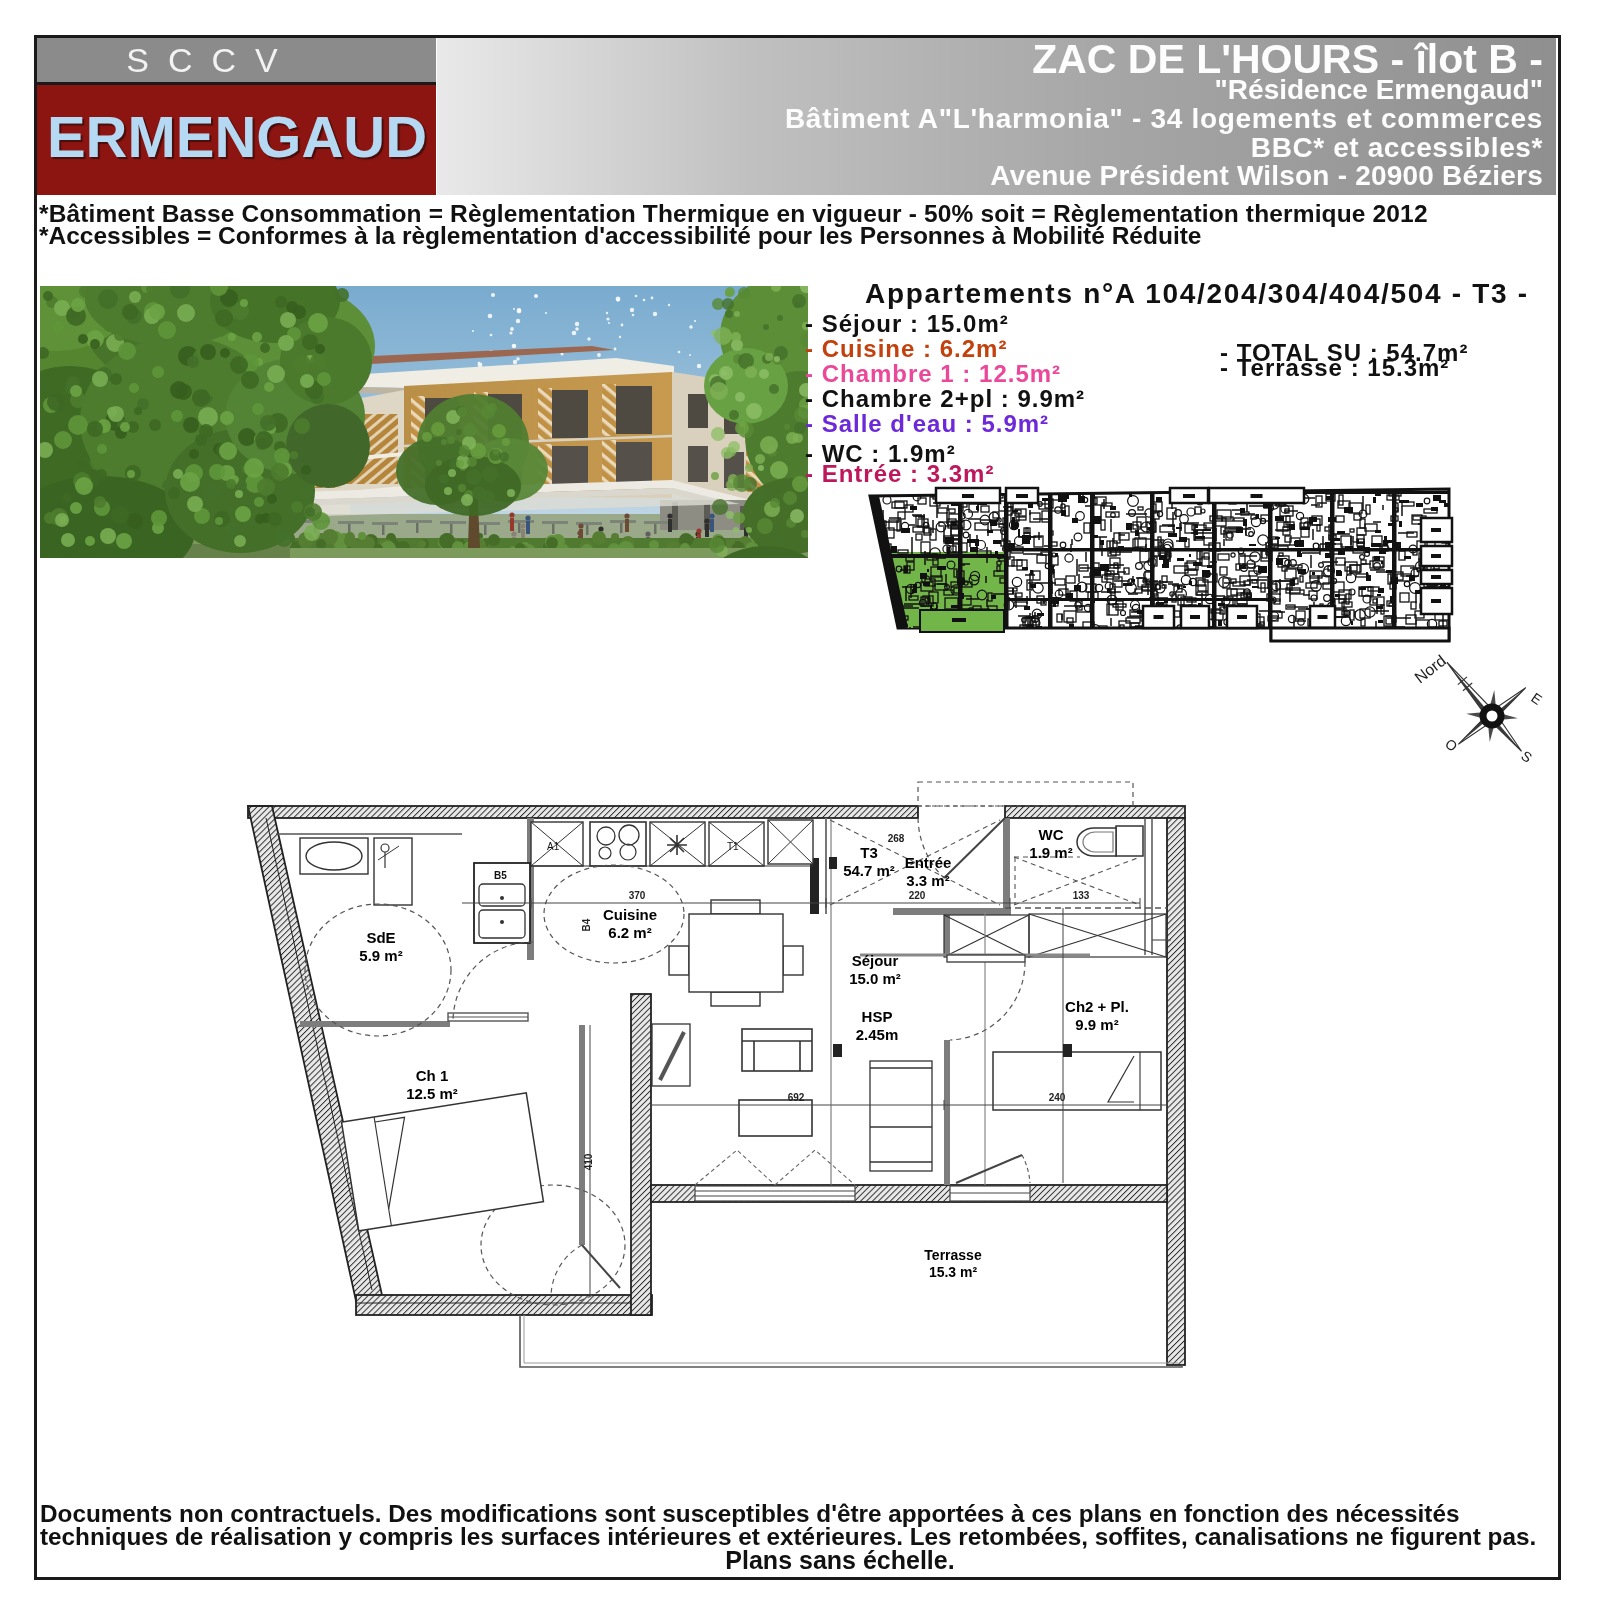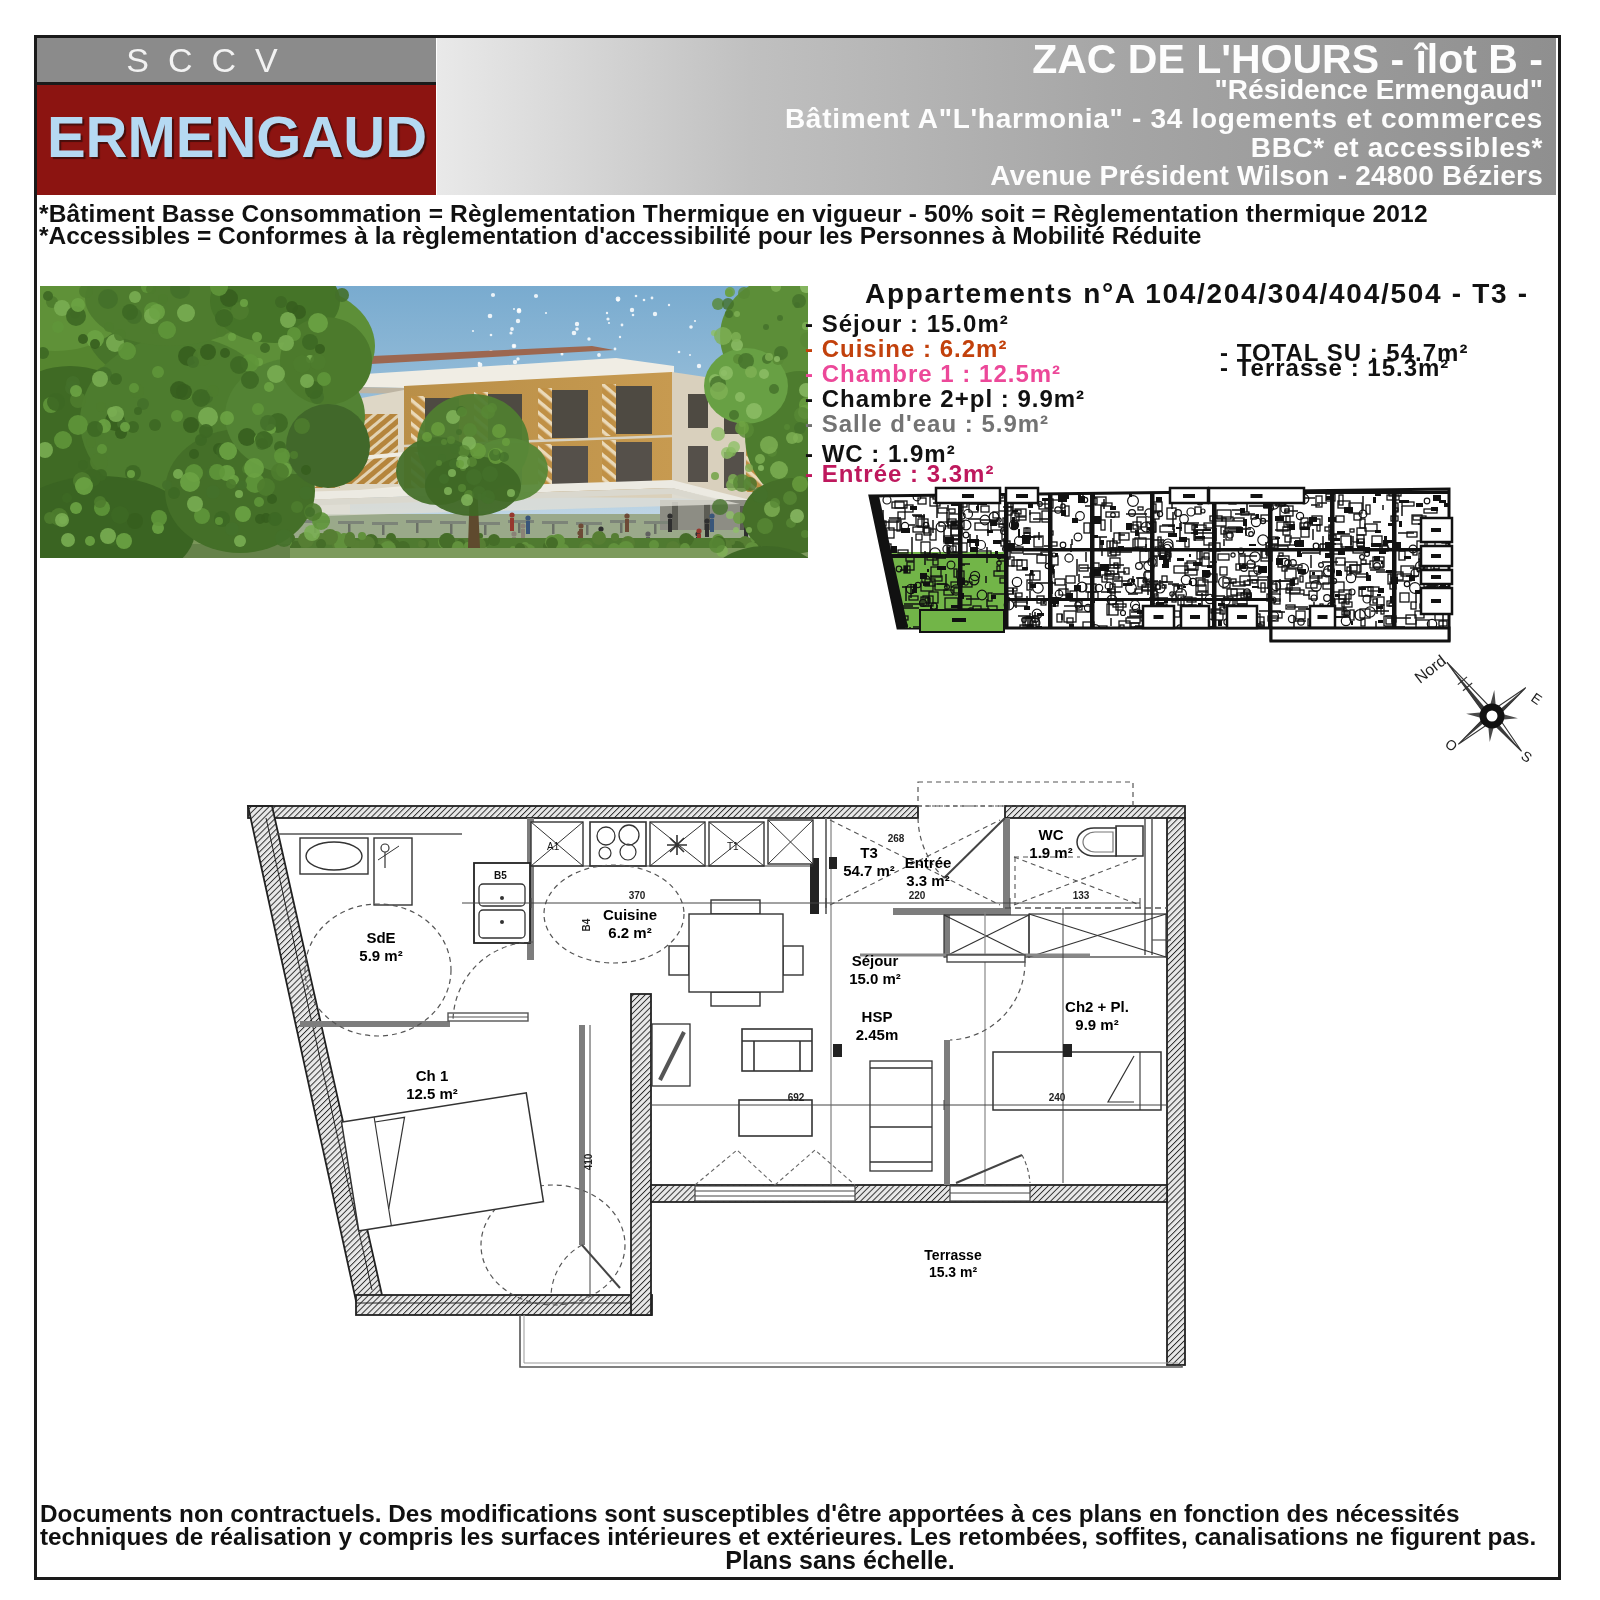--- a/index.html
+++ b/index.html
@@ -11,21 +11,21 @@
 <div class="abs" style="left:34px;top:35px;width:1521px;height:1539px;border:3px solid #1a1a1a;"></div>
 <div class="abs" style="left:437px;top:38px;width:1119px;height:157px;background:linear-gradient(90deg,#e9e9e9 0%,#c0c0c0 28%,#a6a6a6 60%,#8f8f8f 100%);"></div>
 <div class="abs" style="left:37px;top:38px;width:399px;height:44px;background:#8b8b8b;border-bottom:3px solid #1a1a1a;"></div>
 <div class="abs" style="left:37px;top:41px;width:330px;text-align:center;font-size:34px;letter-spacing:19px;text-indent:19px;color:#f2f2f2;">SCCV</div>
 <div class="abs" style="left:37px;top:85px;width:399px;height:110px;background:#8c1411;"></div>
 <div class="abs b" style="left:44px;top:103px;width:386px;text-align:center;font-size:58px;color:#b5d9f2;text-shadow:2px 2px 1px #470e0c;">ERMENGAUD</div>
 <div class="abs b" id="h1" style="right:57px;top:36px;font-size:41px;color:#fdfdfd;">ZAC DE L'HOURS - îlot B -</div>
 <div class="abs b" id="h2" style="right:57px;top:74px;font-size:28px;color:#fdfdfd;">"Résidence Ermengaud"</div>
 <div class="abs b" id="h3" style="right:57px;top:103px;font-size:28px;letter-spacing:0.7px;color:#fdfdfd;">Bâtiment A"L'harmonia" - 34 logements et commerces</div>
 <div class="abs b" id="h4" style="right:57px;top:132px;font-size:28px;letter-spacing:0.6px;color:#fdfdfd;">BBC* et accessibles*</div>
-<div class="abs b" id="h5" style="right:57px;top:160px;font-size:28px;letter-spacing:0.2px;color:#fdfdfd;">Avenue Président Wilson - 24800 Béziers</div>
+<div class="abs b" id="h5" style="right:57px;top:160px;font-size:28px;letter-spacing:0.2px;color:#fdfdfd;">Avenue Président Wilson - 20900 Béziers</div>
 <div class="abs b" id="n1" style="left:39px;top:200px;font-size:24.5px;letter-spacing:0.15px;color:#111;">*Bâtiment Basse Consommation = Règlementation Thermique en vigueur - 50% soit = Règlementation thermique 2012</div>
 <div class="abs b" id="n2" style="left:39px;top:222px;font-size:24.5px;color:#111;">*Accessibles = Conformes à la règlementation d'accessibilité pour les Personnes à Mobilité Réduite</div>
 
 <svg class="abs" style="left:40px;top:286px;" width="768" height="272" viewBox="0 0 768 272">
     <defs>
       <linearGradient id="sky" x1="0" y1="0" x2="0" y2="1">
         <stop offset="0" stop-color="#79abcf"></stop>
         <stop offset="0.55" stop-color="#9fc3dc"></stop>
         <stop offset="1" stop-color="#cfdfe9"></stop>
       </linearGradient>
@@ -634,21 +634,21 @@
     <circle cx="724" cy="88" r="5" fill="#8fbf68" opacity="0.8"></circle>
     <circle cx="702" cy="197" r="9" fill="#578834" opacity="0.8"></circle>
     <circle cx="677" cy="259" r="8" fill="#578834" opacity="0.8"></circle>
     <circle cx="683" cy="50" r="9" fill="#7fb155" opacity="0.8"></circle>
   </svg>
 <div class="abs b" id="t0" style="left:865px;top:278px;font-size:28px;letter-spacing:1.7px;color:#111;">Appartements n°A 104/204/304/404/504 - T3 -</div>
 <div class="abs b" style="left:805px;top:310px;font-size:24px;letter-spacing:1.0px;color:#111;">- Séjour : 15.0m²</div>
 <div class="abs b" style="left:805px;top:335px;font-size:24px;letter-spacing:1.0px;color:#c2410c;">- Cuisine : 6.2m²</div>
 <div class="abs b" style="left:805px;top:360px;font-size:24px;letter-spacing:1.0px;color:#ec4899;">- Chambre 1 : 12.5m²</div>
 <div class="abs b" style="left:805px;top:385px;font-size:24px;letter-spacing:1.0px;color:#111;">- Chambre 2+pl : 9.9m²</div>
-<div class="abs b" style="left:805px;top:410px;font-size:24px;letter-spacing:1.0px;color:#737373;">- Salle d'eau : 5.9m²</div>
+<div class="abs b" style="left:805px;top:410px;font-size:24px;letter-spacing:1.0px;color:#6d28d9;">- Salle d'eau : 5.9m²</div>
 <div class="abs b" style="left:805px;top:440px;font-size:24px;letter-spacing:1.0px;color:#111;">- WC : 1.9m²</div>
 <div class="abs b" style="left:805px;top:460px;font-size:24px;letter-spacing:1.0px;color:#be185d;">- Entrée : 3.3m²</div>
 <div class="abs b" style="left:1220px;top:339px;font-size:24px;letter-spacing:1.0px;color:#111;text-align:right;">- TOTAL SU : 54.7m²</div>
 <div class="abs b" style="left:1220px;top:354px;font-size:24px;letter-spacing:1.0px;color:#111;text-align:center;">- Terrasse : 15.3m²</div>
 <svg class="abs" style="left:0px;top:0px;" width="1600" height="1600" viewBox="0 0 1600 1600">
 <defs>
       <clipPath id="siteclip">
         <polygon points="870,496 1449,489 1449,640 1271,640 1271,628 898,628"></polygon>
       </clipPath>
     </defs>

